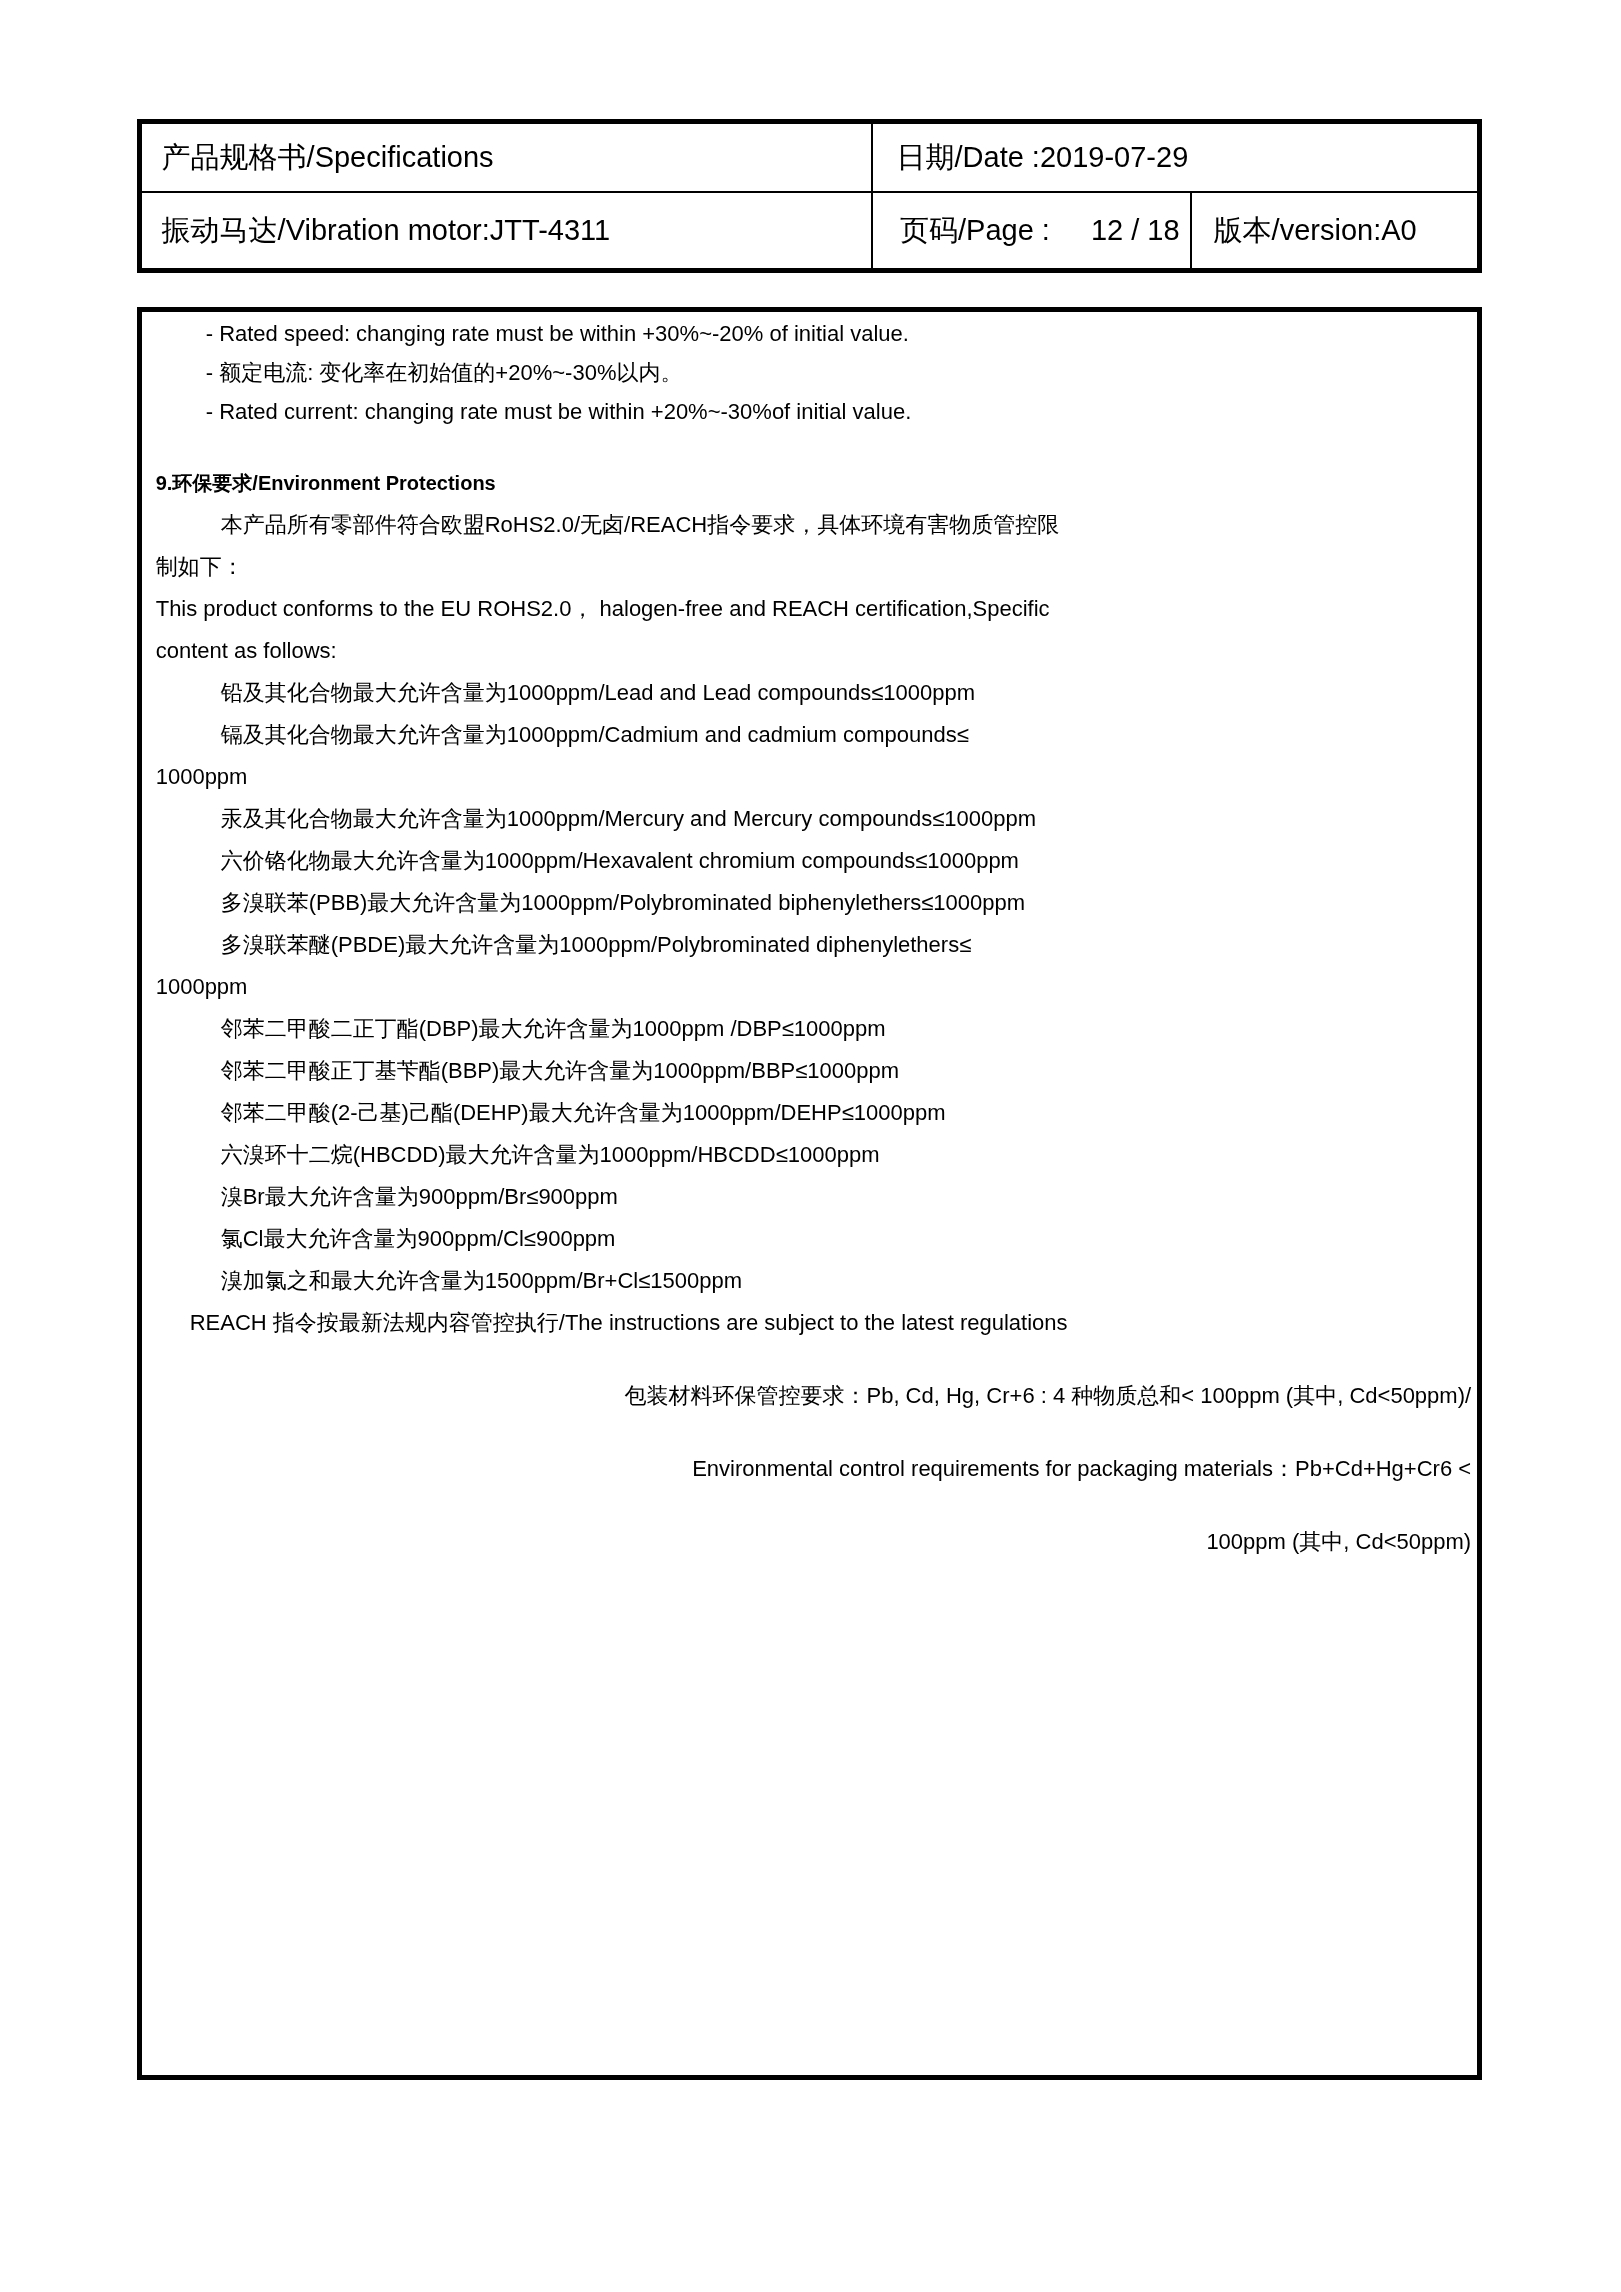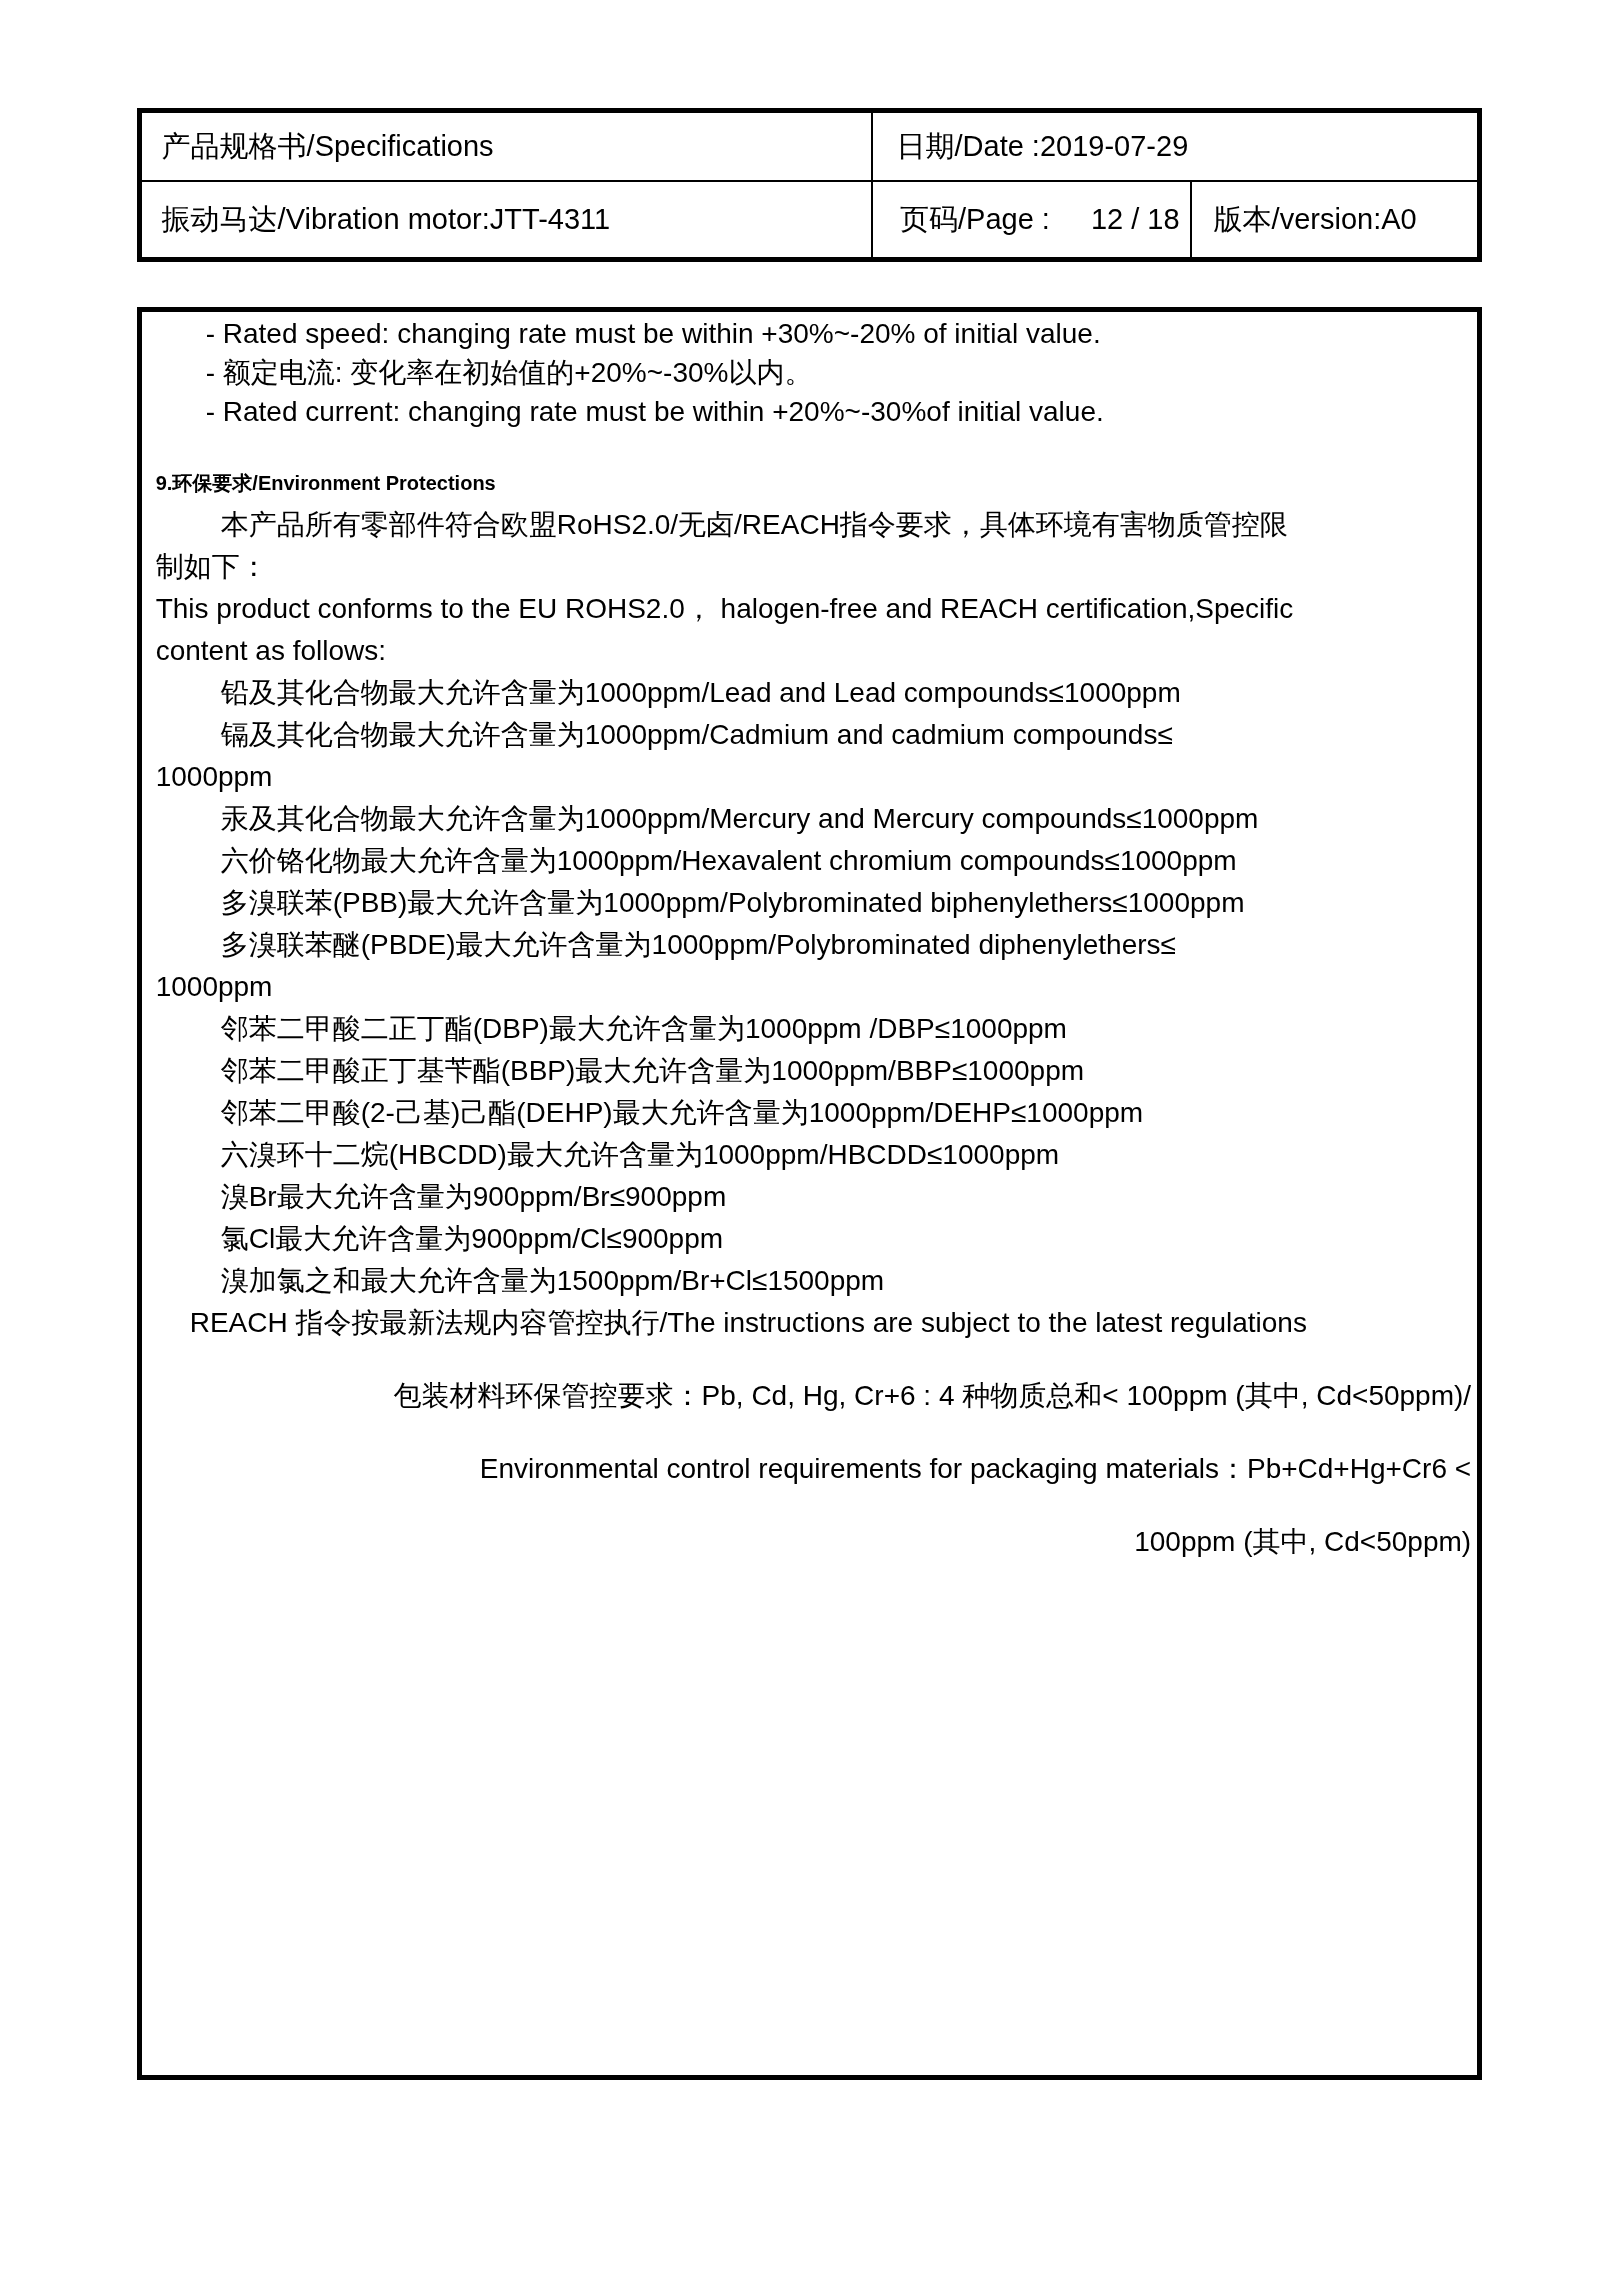--- a/index.html
+++ b/index.html
@@ -7,21 +7,21 @@
   body {
     width: 1621px; height: 2293px;
     position: relative;
     font-family: "Liberation Sans", "DejaVu Sans", sans-serif;
     color: #000000;
   }
   .page { position: absolute; left: 0; top: 0; width: 1621px; height: 2293px; background: #ffffff; }
 
   
   .header-table {
-    position: absolute; left: 137px; top: 108px;
+    position: absolute; left: 137px; top: 119px;
     width: 1345px;
     border: 5.9px solid #000;
     background: #fff;
   }
   .hrow { display: flex; }
   .hrow1 { height: 69px; border-bottom: 2px solid #000; }
   .hrow2 { height: 75px; }
   .hcell { display: flex; align-items: center; font-size: 29px; white-space: nowrap; overflow: hidden; }
   .c1 { width: 729px; flex: none; padding-left: 19.6px; }
   .c2 { flex: 1; border-left: 2px solid #000; padding-left: 23.5px; }
@@ -31,21 +31,21 @@
 
   
   .content-box {
     position: absolute; left: 137px; top: 307px;
     width: 1345px; height: 1773px;
     border: 5.9px solid #000;
     background: #fff;
     padding: 2px 5.9px 0 13.7px;
     overflow: hidden;
   }
-  .ln { font-size: 28px; line-height: 42px; white-space: nowrap; }
+  .ln { font-size: 22px; line-height: 42px; white-space: nowrap; }
   .bullet { line-height: 39px; margin-left: 50px; }
   .title  { font-weight: bold; font-size: 20px; margin-top: 31px; }
   .ind    { margin-left: 65px; }
   .reach  { margin-left: 34px; }
   .sp     { margin-top: 31px; text-align: right; }
 </style>
 </head>
 <body>
 
 <div class="page">

